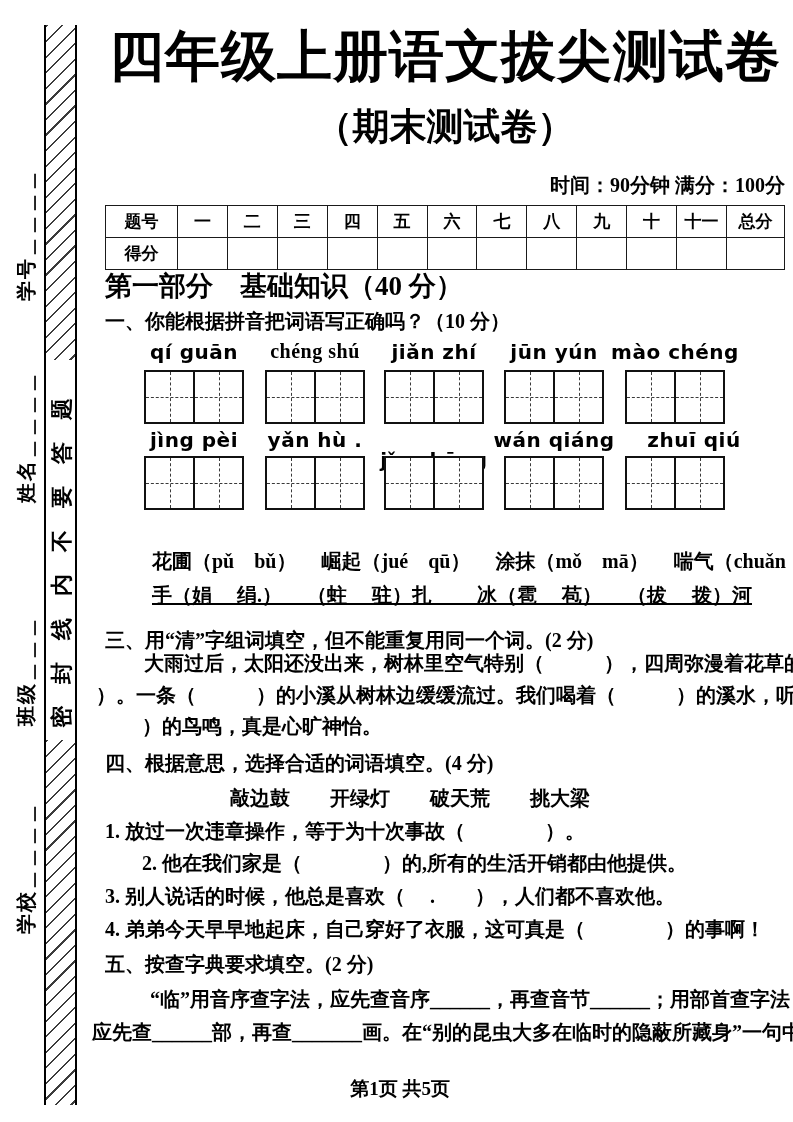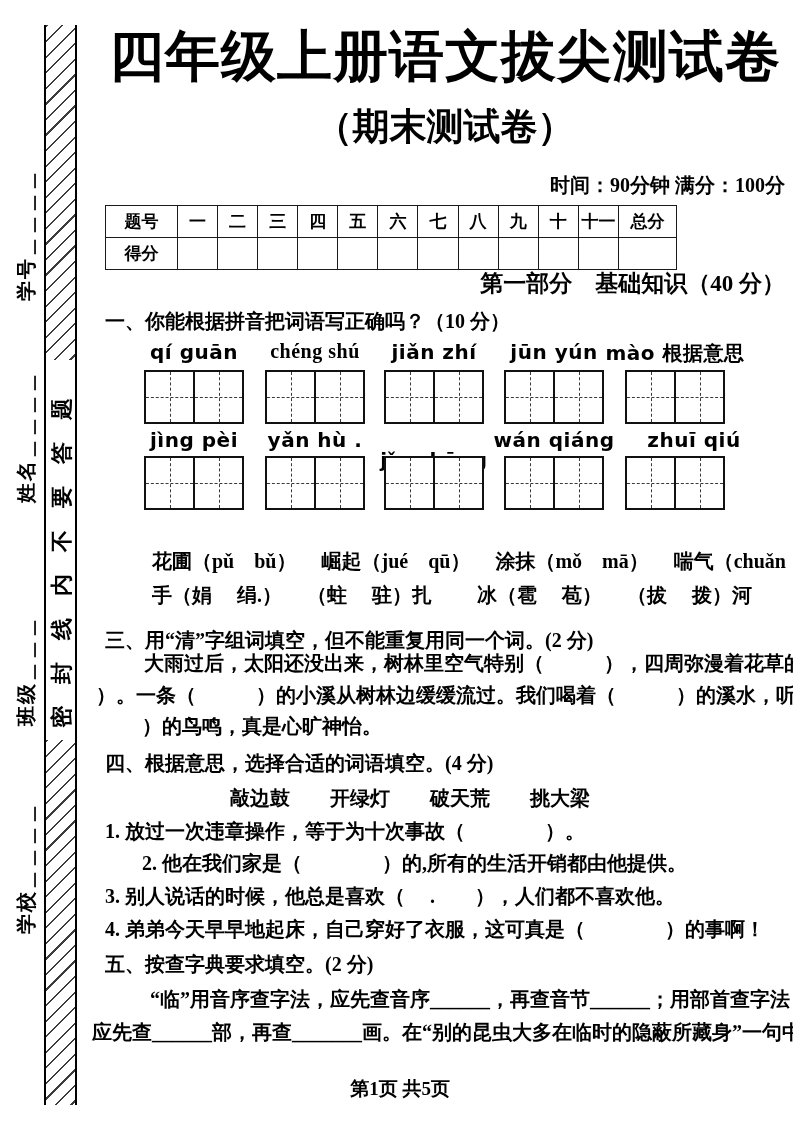--- a/index.html
+++ b/index.html
@@ -23,27 +23,27 @@
   .title{position:absolute;left:105px;top:20px;width:680px;text-align:center;
          font-size:55px;font-weight:900;letter-spacing:1px;
          font-family:"Liberation Sans","DejaVu Sans",sans-serif;}
   .subtitle{position:absolute;left:105px;top:102px;width:680px;text-align:center;
             font-size:37px;font-weight:800;
             font-family:"Liberation Sans","DejaVu Sans",sans-serif;}
   .meta{position:absolute;left:105px;top:172px;width:680px;text-align:right;
         font-size:20px;font-weight:700;}
 
   
-  .score-table{position:absolute;left:105px;top:205px;width:572px;border-collapse:collapse;table-layout:fixed;}
+  .score-table{position:absolute;left:105px;top:205px;width:680px;border-collapse:collapse;table-layout:fixed;}
   .score-table td{border:1.5px solid #1a1a1a;text-align:center;vertical-align:middle;
                   font-size:17px;font-weight:700;height:31px;padding:0;}
 
   
-  .part-heading{position:absolute;left:105px;top:268px;width:680px;text-align:right;
-                font-size:23px;font-weight:800;}
+  .part-heading{position:absolute;left:105px;top:268px;width:680px;text-align:left;
+                font-size:27px;font-weight:800;}
   .tline{position:absolute;font-size:20px;font-weight:600;white-space:nowrap;line-height:26px;}
 
   
   .pinyin{position:absolute;transform:translateX(-50%);white-space:nowrap;
           font-family:"DejaVu Sans","Liberation Sans",sans-serif;
           font-size:20px;font-weight:700;letter-spacing:0.5px;}
   .pgrid{position:absolute;width:100px;height:54px;border:2.5px solid #111;
          box-sizing:border-box;display:flex;background:#fff;}
   .pgrid .cell{flex:1;position:relative;}
   .pgrid .cell + .cell{border-left:2px solid #111;}
@@ -124,21 +124,21 @@
     </table>
 
   <div class="part-heading">第一部分　基础知识（40 分）</div>
 
   <div class="tline" style="left:105px;top:308px;">一、你能根据拼音把词语写正确吗？（10 分）</div>
 
   <span class="pinyin" style="left:194px;top:340px;">qí guān</span>
   <span class="pinyin" style="left:315px;top:340px;font-family:Liberation Serif, serif;">chéng shú</span>
   <span class="pinyin" style="left:434px;top:340px;">jiǎn zhí</span>
   <span class="pinyin" style="left:554px;top:340px;">jūn yún</span>
-  <span class="pinyin" style="left:675px;top:340px;">mào 根据意思</span>
+  <span class="pinyin" style="left:675px;top:340px;">mào chéng</span>
 
   <div class="pgrid" style="left:144px;top:370px;">
       <div class="cell"></div>
       <div class="cell"></div>
     </div>
   <div class="pgrid" style="left:265px;top:370px;">
       <div class="cell"></div>
       <div class="cell"></div>
     </div>
   <div class="pgrid" style="left:384px;top:370px;">
@@ -175,21 +175,21 @@
   <div class="pgrid" style="left:504px;top:456px;">
       <div class="cell"></div>
       <div class="cell"></div>
     </div>
   <div class="pgrid" style="left:625px;top:456px;">
       <div class="cell"></div>
       <div class="cell"></div>
     </div>
 
   <div class="tline" style="left:152px;top:548px;">花圃（pǔ　bǔ）　 崛起（jué　qū）　 涂抹（mǒ　mā）　 喘气（chuǎn　chuǎi）</div>
-  <div class="tline" style="left:152px;top:582px;">手（娟　 绢.）　 （蛀　 驻）扎　　 冰（雹　 苞）　 （拔　 拨）河</div>
+  <div class="tline" style="left:152px;top:582px;text-decoration:underline;">手（娟　 绢.）　 （蛀　 驻）扎　　 冰（雹　 苞）　 （拔　 拨）河</div>
 
   <div class="tline" style="left:105px;top:615px;margin-top:12px;">三、用“清”字组词填空，但不能重复用同一个词。(2 分)</div>
   <div class="tline" style="left:144px;top:650px;">大雨过后，太阳还没出来，树林里空气特别（　　　），四周弥漫着花草的（</div>
   <div class="tline" style="left:96px;top:682px;">）。一条（　　　）的小溪从树林边缓缓流过。我们喝着（　　　）的溪水，听着（</div>
   <div class="tline" style="left:119px;top:713px;margin-left:23px;">）的鸟鸣，真是心旷神怡。</div>
 
   <div class="tline" style="left:105px;top:750px;">四、根据意思，选择合适的词语填空。(4 分)</div>
   <div class="tline" style="left:230px;top:785px;">敲边鼓　　开绿灯　　破天荒　　挑大梁</div>
   <div class="tline" style="left:105px;top:818px;">1. 放过一次违章操作，等于为十次事故（　　　　）。</div>
   <div class="tline" style="left:142px;top:850px;">2. 他在我们家是（　　　　）的,所有的生活开销都由他提供。</div>

